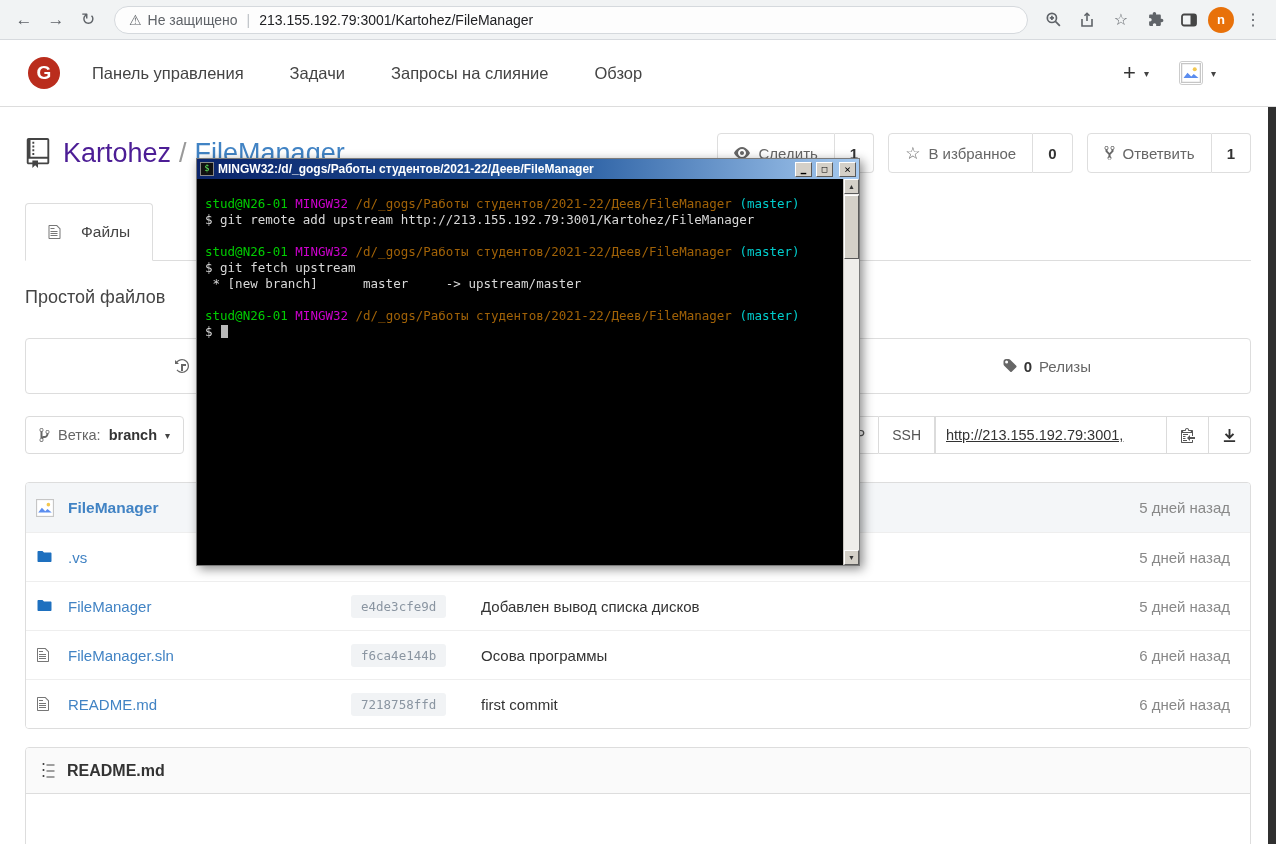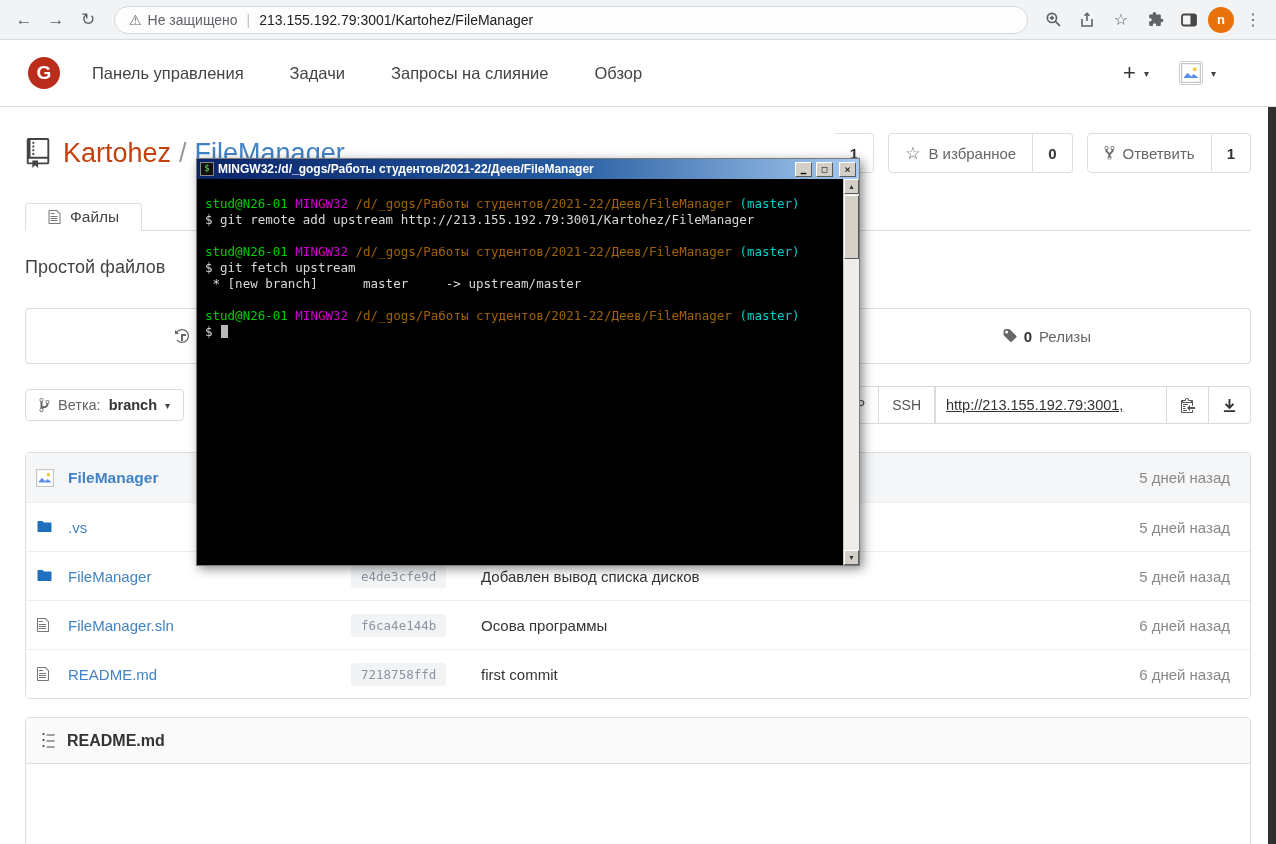--- a/index.html
+++ b/index.html
@@ -33,33 +33,33 @@
   .repo-title { font-size:27px; color:#4183c4; font-weight:400; }
   .repo-title .sep { color:#999; margin:0 8px; }
   .repo-title .rname { font-weight:500; }
   .repo-actions { margin-left:auto; display:flex; gap:14px; }
   .act-group { display:flex; height:40px; }
   .act-btn { display:flex; align-items:center; gap:8px; padding:0 16px; border:1px solid #dedede; border-radius:4px 0 0 4px; background:#fff; color:#666; font-size:15px; cursor:pointer; white-space:nowrap; }
   .act-count { display:flex; align-items:center; padding:0 15px; border:1px solid #dedede; border-left:none; border-radius:0 4px 4px 0; background:#fff; color:#333; font-weight:bold; font-size:15px; cursor:pointer; }
   .act-btn .st { font-size:17px; }
 
   .tabbar { margin-top:28px; border-bottom:1px solid #ddd; }
-  .tab { display:inline-flex; align-items:center; gap:9px; padding:4px 22px; border:1px solid #ddd; border-bottom:1px solid #fff; border-radius:4px 4px 0 0; background:#fff; margin-bottom:-1px; font-size:15.5px; color:#444; cursor:pointer; }
+  .tab { display:inline-flex; align-items:center; gap:20px; padding:19px 22px; border:1px solid #ddd; border-bottom:1px solid #fff; border-radius:4px 4px 0 0; background:#fff; margin-bottom:-1px; font-size:15.5px; color:#444; cursor:pointer; }
   .tab svg { color:#777; }
 
   .repo-desc { margin-top:26px; font-size:18px; color:#444; }
 
   .stats { margin-top:30px; height:56px; border:1px solid #ddd; border-radius:4px; display:flex; }
   .stat-seg { flex:1; display:flex; align-items:center; justify-content:center; gap:7px; color:#666; font-size:15px; border-right:1px solid #ddd; cursor:pointer; }
   .stat-seg:last-child { border-right:none; }
   .stat-seg b { color:#333; }
   .seg-spacer { display:inline-block; width:88px; }
 
   .branch-bar { margin-top:22px; display:flex; align-items:center; height:38px; }
-  .branch-btn { display:inline-flex; align-items:center; gap:8px; height:32px; padding:0 13px; border:1px solid #dbdbdb; border-radius:4px; background:#fff; font-size:14.5px; color:#666; cursor:pointer; white-space:nowrap; }
+  .branch-btn { display:inline-flex; align-items:center; gap:8px; height:38px; padding:0 13px; border:1px solid #dbdbdb; border-radius:4px; background:#fff; font-size:14.5px; color:#666; cursor:pointer; white-space:nowrap; }
   .branch-btn b { color:#333; }
   .clone-group { margin-left:auto; display:flex; height:38px; }
   .clone-btn { display:flex; align-items:center; justify-content:center; padding:0 13px; border:1px solid #dbdbdb; background:#fff; font-size:14px; color:#555; cursor:pointer; }
   .clone-btn.first { border-radius:4px 0 0 4px; }
   .clone-btn + .clone-btn, .clone-input, .clone-ic { border-left:none; }
   .clone-input { width:232px; border:1px solid #dbdbdb; padding:0 10px; font-size:14.5px; color:#333; font-family:"Liberation Sans",sans-serif; background:#fff;text-decoration:underline; }
   .clone-ic { width:42px; display:flex; align-items:center; justify-content:center; border:1px solid #dbdbdb; border-left:none; background:#fff; color:#555; cursor:pointer; }
   .clone-ic.last { border-radius:0 4px 4px 0; color:#333; }
 
   .ftable { margin-top:28px; border:1px solid #ddd; border-radius:4px; overflow:hidden; font-size:15px; }
@@ -167,24 +167,30 @@
   </div>
 
   <div class="content">
 
     <div class="repo-head">
       <span class="repo-ic">
         <svg width="26" height="30" viewBox="0 0 12 16" fill="#444">
             <path d="M4 9H3V8h1v1zm0-3H3v1h1V6zm0-2H3v1h1V4zm0-2H3v1h1V2zm8-1v12c0 .55-.45 1-1 1H6v2l-1.5-1.5L3 16v-2H1c-.55 0-1-.45-1-1V1c0-.55.45-1 1-1h10c.55 0 1 .45 1 1zm-1 10H1v2h2v-1h3v1h5v-2zm0-10H2v9h9V1z"></path>
           </svg>
       </span>
-      <span class="repo-title"><a style="color:#c2410c;text-decoration:none;cursor:pointer">Kartohez</a><span class="sep">/</span><a class="rname" style="color:#4183c4;text-decoration:none;cursor:pointer">FileManager</a></span>
+      <span class="repo-title"><a style="color:#4c1d95;text-decoration:none;cursor:pointer">Kartohez</a><span class="sep">/</span><a class="rname" style="color:#4183c4;text-decoration:none;cursor:pointer">FileManager</a></span>
 
       <div class="repo-actions">
         <div class="act-group">
+          <div class="act-btn">
+            <svg width="16" height="16" viewBox="0 0 16 16" fill="#666">
+                <path d="M8.06 2C3 2 0 8 0 8s3 6 8.06 6C13 14 16 8 16 8s-3-6-7.94-6zM8 12c-2.2 0-4-1.78-4-4 0-2.2 1.8-4 4-4 2.22 0 4 1.8 4 4 0 2.22-1.78 4-4 4zm2-4c0 1.11-.89 2-2 2-1.11 0-2-.89-2-2 0-1.11.89-2 2-2 1.11 0 2 .89 2 2z"></path>
+              </svg>
+            <span>Следить</span>
+          </div>
           <div class="act-count">1</div>
         </div>
         <div class="act-group">
           <div class="act-btn">
             <span class="st">☆</span>
             <span>В избранное</span>
           </div>
           <div class="act-count">0</div>
         </div>
         <div class="act-group">

